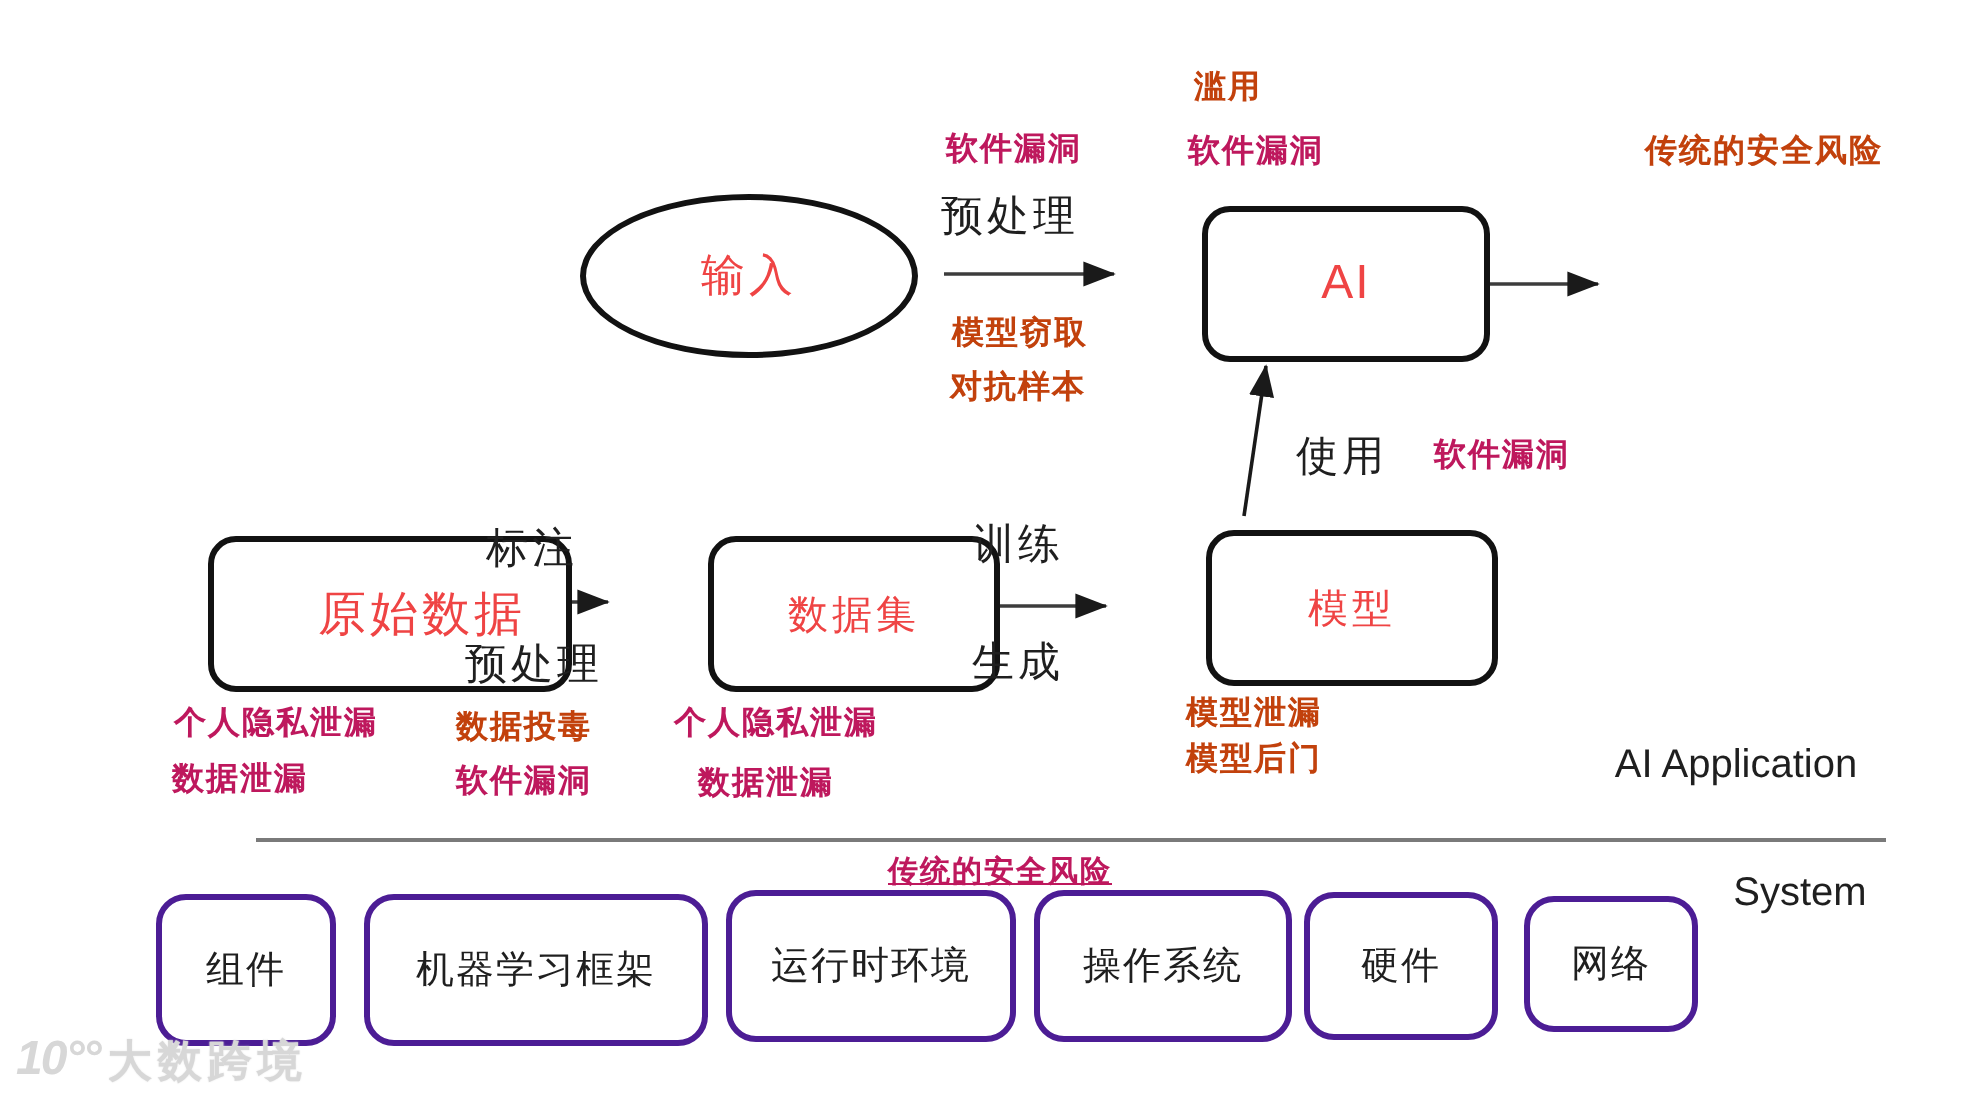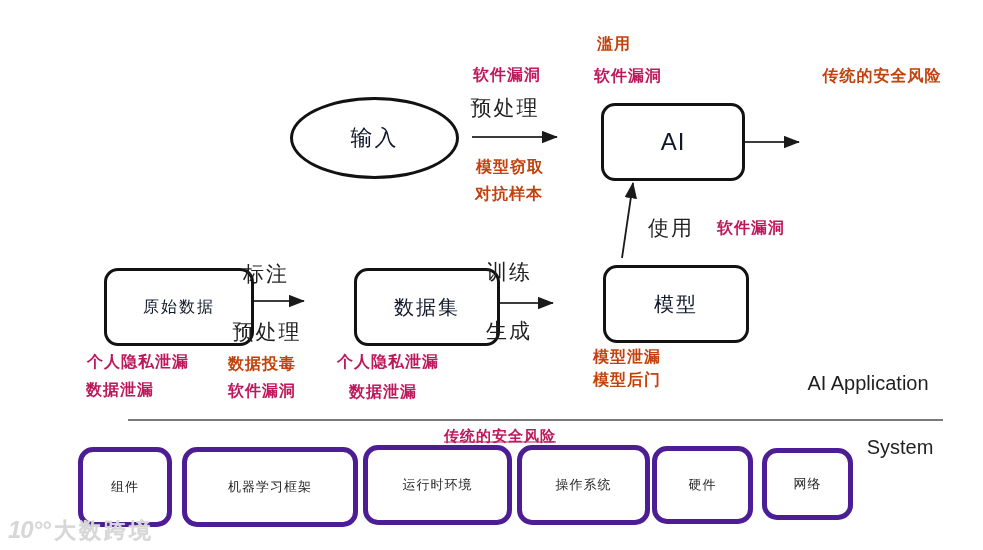--- a/index.html
+++ b/index.html
@@ -4,28 +4,28 @@
 <style>
   html,body{margin:0;padding:0;background:#ffffff;}
   #stage{
     position:relative;width:983px;height:550px;background:#ffffff;overflow:hidden;
     font-family:"Liberation Sans","DejaVu Sans",sans-serif;color:#1a1a1a;
   }
   
   .node{
     position:absolute;border:3px solid #121212;background:#ffffff;
     display:flex;align-items:center;justify-content:center;
-    font-size:21px;color:#0f172a;letter-spacing:2px;
+    font-size:21px;color:#ef4444;letter-spacing:2px;
   }
   .rect{border-radius:14px;margin-left:36px;}
   .ellipse{border-radius:50%;font-size:22px;}
   .sysbox{
-    position:absolute;border:5px solid #4c1d95;border-radius:15px;background:#ffffff;
+    position:absolute;border:3px solid #4c1d95;border-radius:15px;background:#ffffff;
     display:flex;align-items:center;justify-content:center;
-    font-size:13px;color:#1f1f1f;letter-spacing:1px;
+    font-size:19px;color:#1f1f1f;letter-spacing:1px;
   }
   
   .lbl{position:absolute;transform:translate(-50%,-50%);white-space:nowrap;}
   .black-lbl{font-size:21px;color:#1f1f1f;letter-spacing:2px;}
   .risk{font-size:16px;font-weight:600;letter-spacing:1px;}
   .blue{color:#be185d;}
   .red{color:#c2410c;}
   .section-lbl{font-size:20px;color:#1f1f1f;}
   .trad{font-size:15px;}
   svg.layer{position:absolute;left:0;top:0;pointer-events:none;}
@@ -58,21 +58,21 @@
 
   <div class="node ellipse" style="left:290px;top:97px;width:163px;height:76px;">
     <span>输入</span>
   </div>
 
   <div class="node rect" style="left:565px;top:103px;width:138px;height:72px;font-size:24px;letter-spacing:1px;">
     <span>AI</span>
   </div>
 
 
-  <div class="node rect" style="left:68px;top:268px;width:144px;height:72px;font-size:16px;">
+  <div class="node rect" style="left:68px;top:268px;width:144px;height:72px;font-size:24px;padding-left:32px;">
     <span>原始数据</span>
   </div>
 
   <div class="node rect" style="left:318px;top:268px;width:140px;height:72px;font-size:20px;">
     <span>数据集</span>
   </div>
 
   <div class="node rect" style="left:567px;top:265px;width:140px;height:72px;font-size:20px;">
     <span>模型</span>
   </div>

